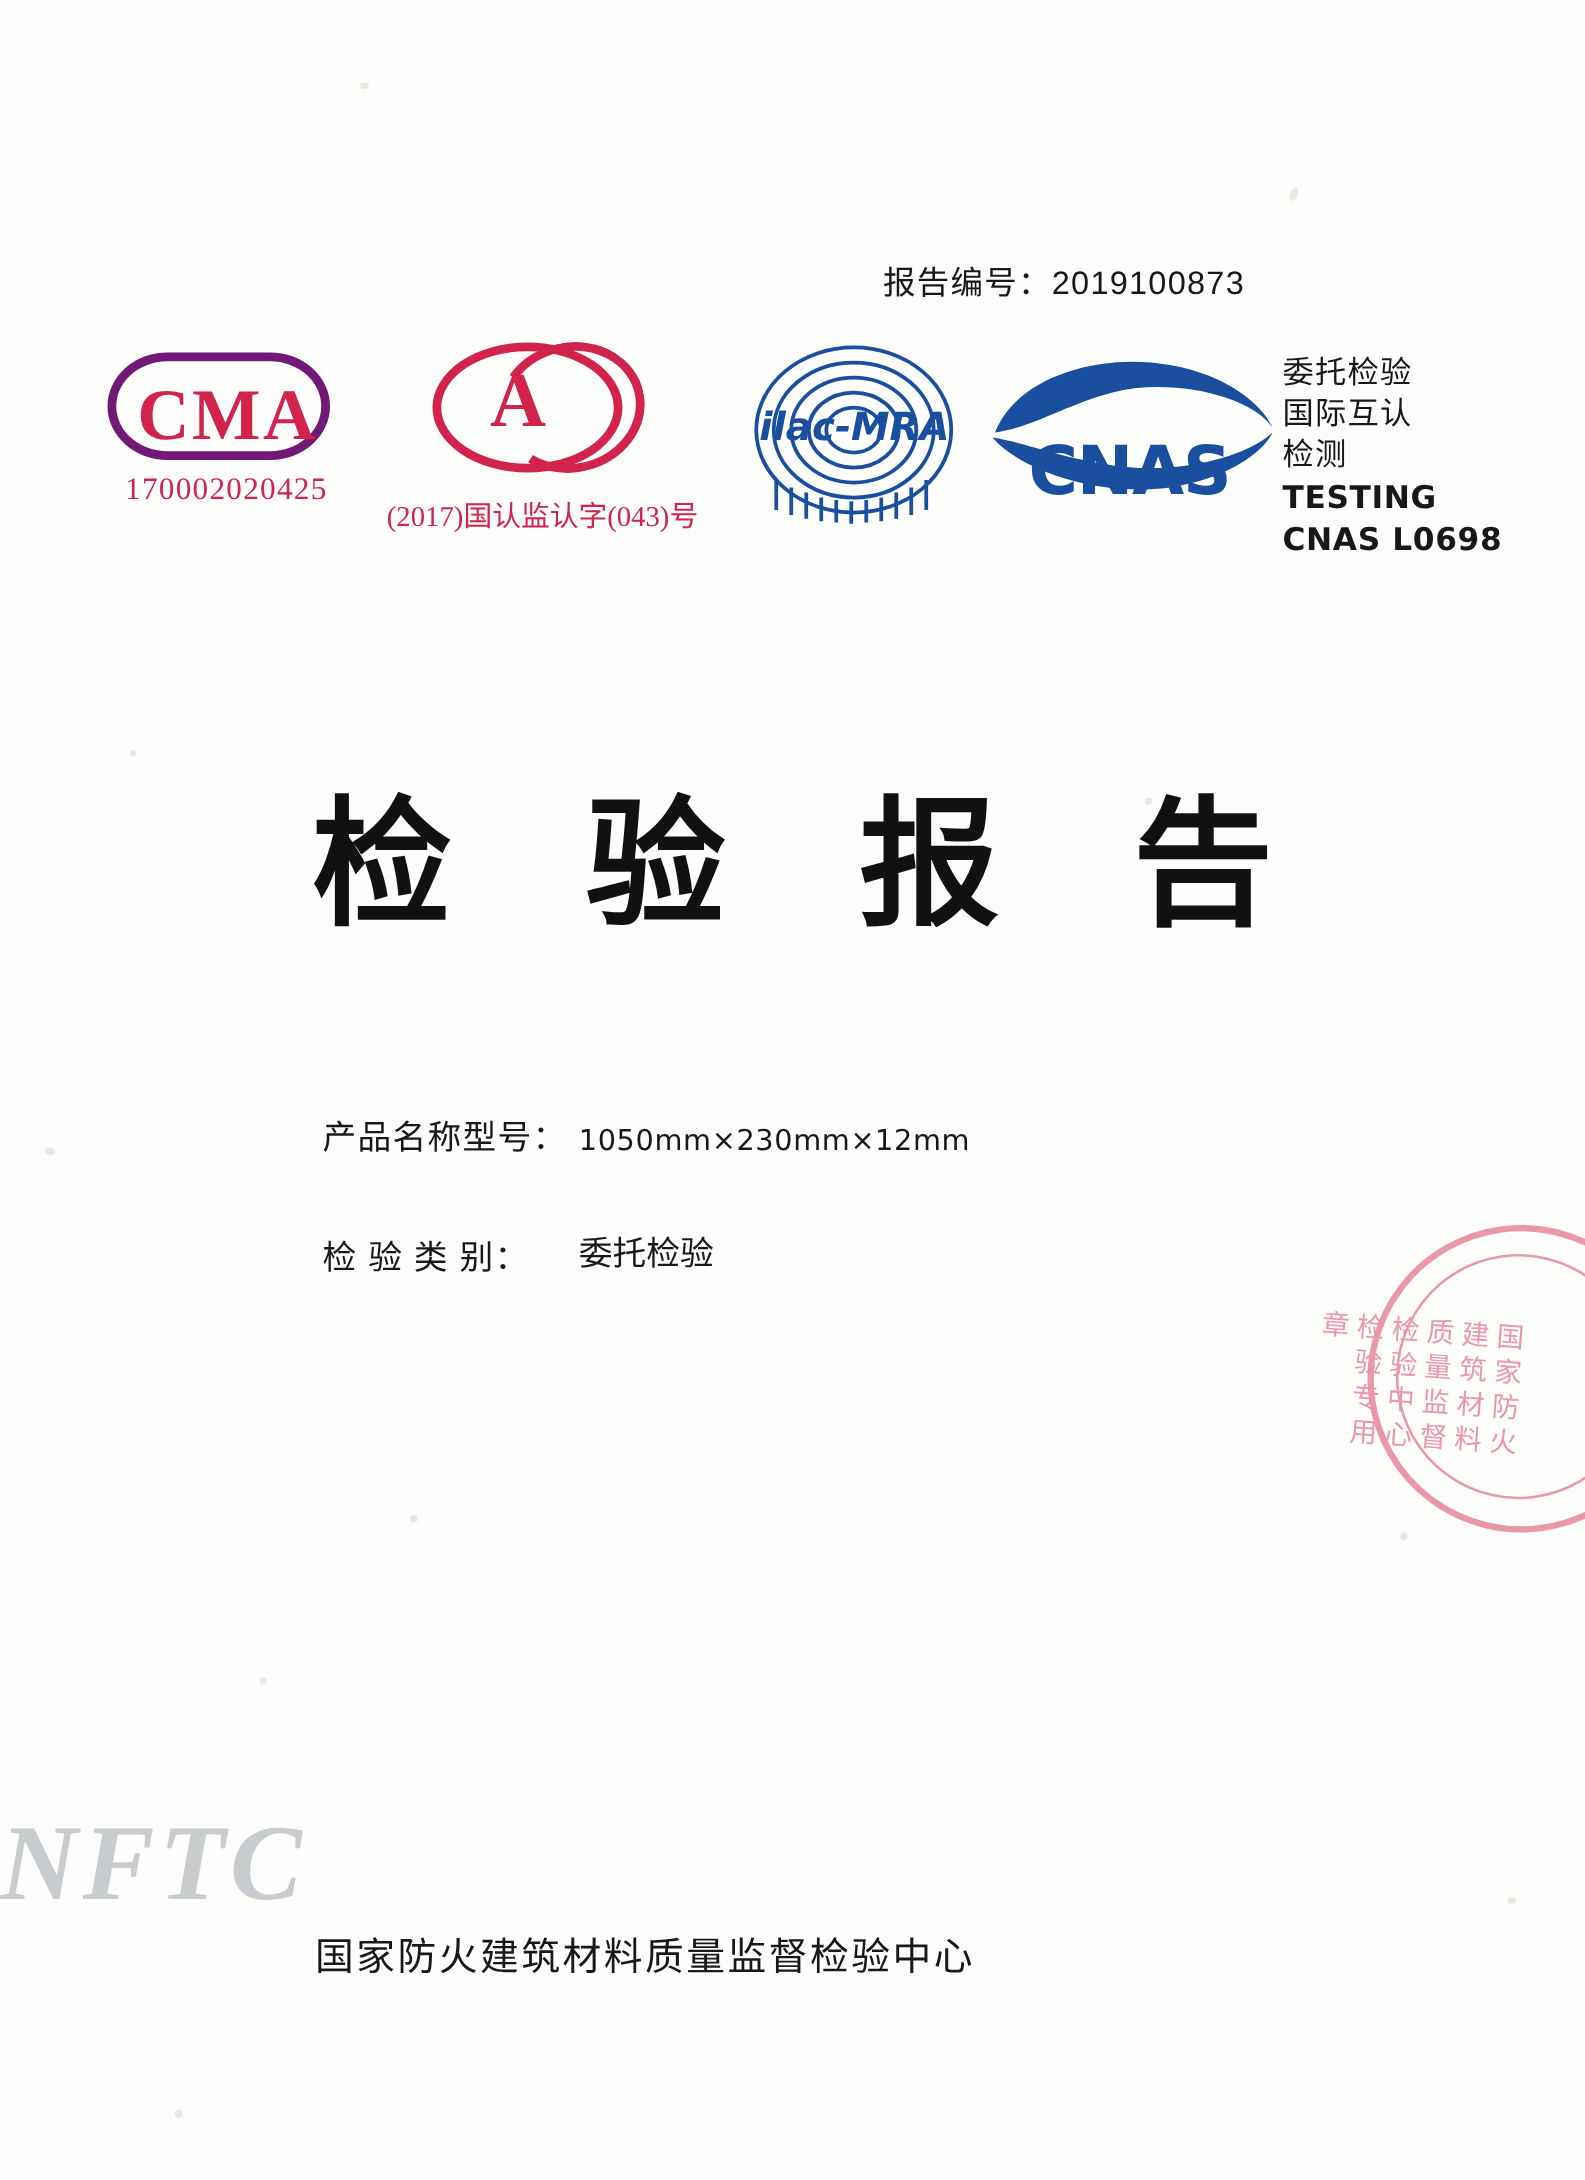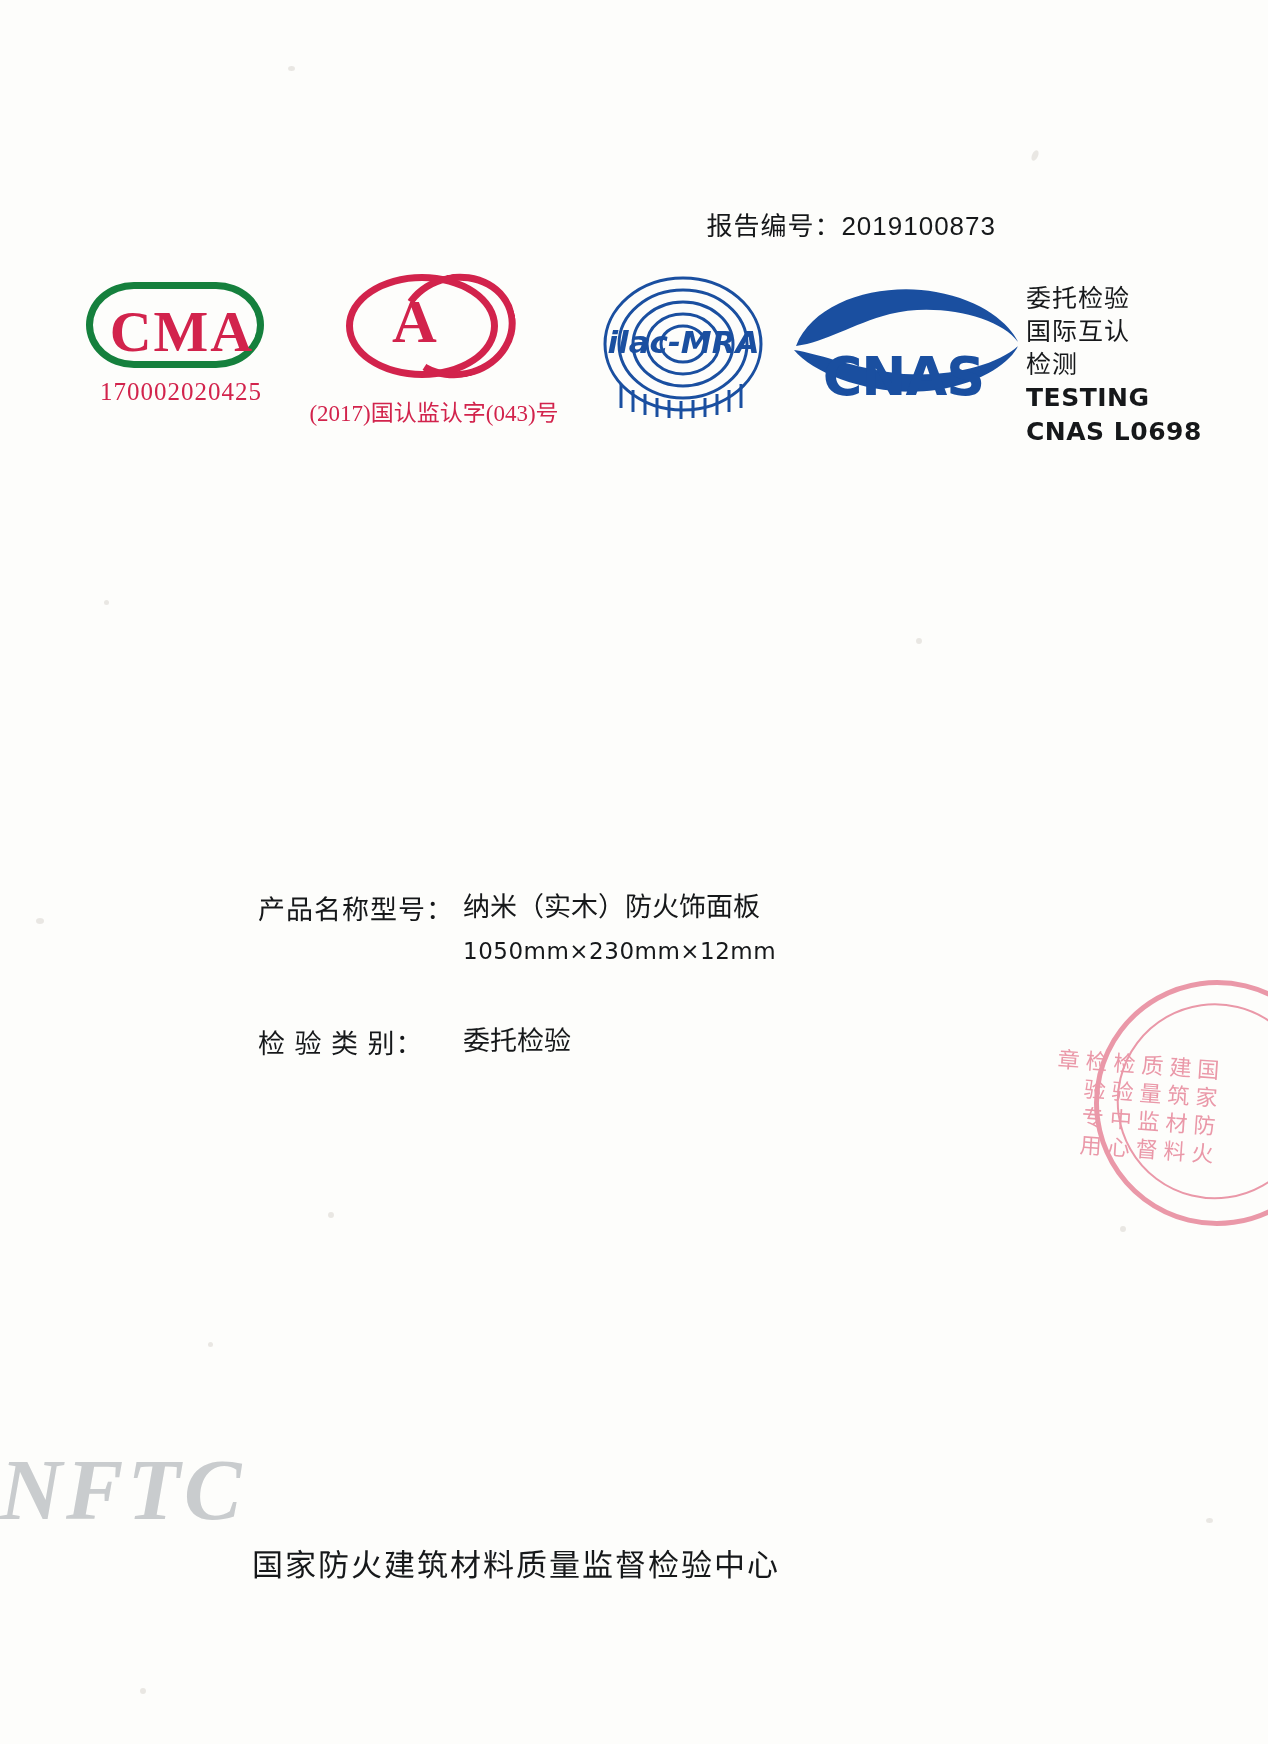--- a/index.html
+++ b/index.html
@@ -54,21 +54,21 @@
   .cma {
     position: absolute;
     left: 0;
     top: 10px;
     width: 190px;
   }
   .cma-mark {
     position: relative;
     width: 178px;
     height: 86px;
-    border: 7px solid #15803d;
+    border: 7px solid #701a75;
     border-radius: 48px / 43px;
     box-sizing: border-box;
   }
   .cma-text {
     position: absolute;
     top: 4px;
     left: 0;
     width: 178px;
     text-align: center;
     font-family: "Liberation Serif", "DejaVu Serif", serif;
@@ -364,27 +364,27 @@
 
     <div class="cnas-text">
       <div class="cn">委托检验</div>
       <div class="cn">国际互认</div>
       <div class="cn">检测</div>
       <div class="en">TESTING</div>
       <div class="en">CNAS L0698</div>
     </div>
   </div>
 
+  <div class="doc-title">检 验 报 告</div>
 
   <div class="fields">
 
     <div class="field-row">
       <div class="field-label">产品名称型号：</div>
       <div class="field-value">
-        <span>纳米（实木）防火饰面板</span>
         <span class="sub">1050mm×230mm×12mm</span>
       </div>
     </div>
 
     <div class="field-row">
       <div class="field-label spaced">检 验 类 别：</div>
       <div class="field-value">委托检验</div>
     </div>
   </div>
 

